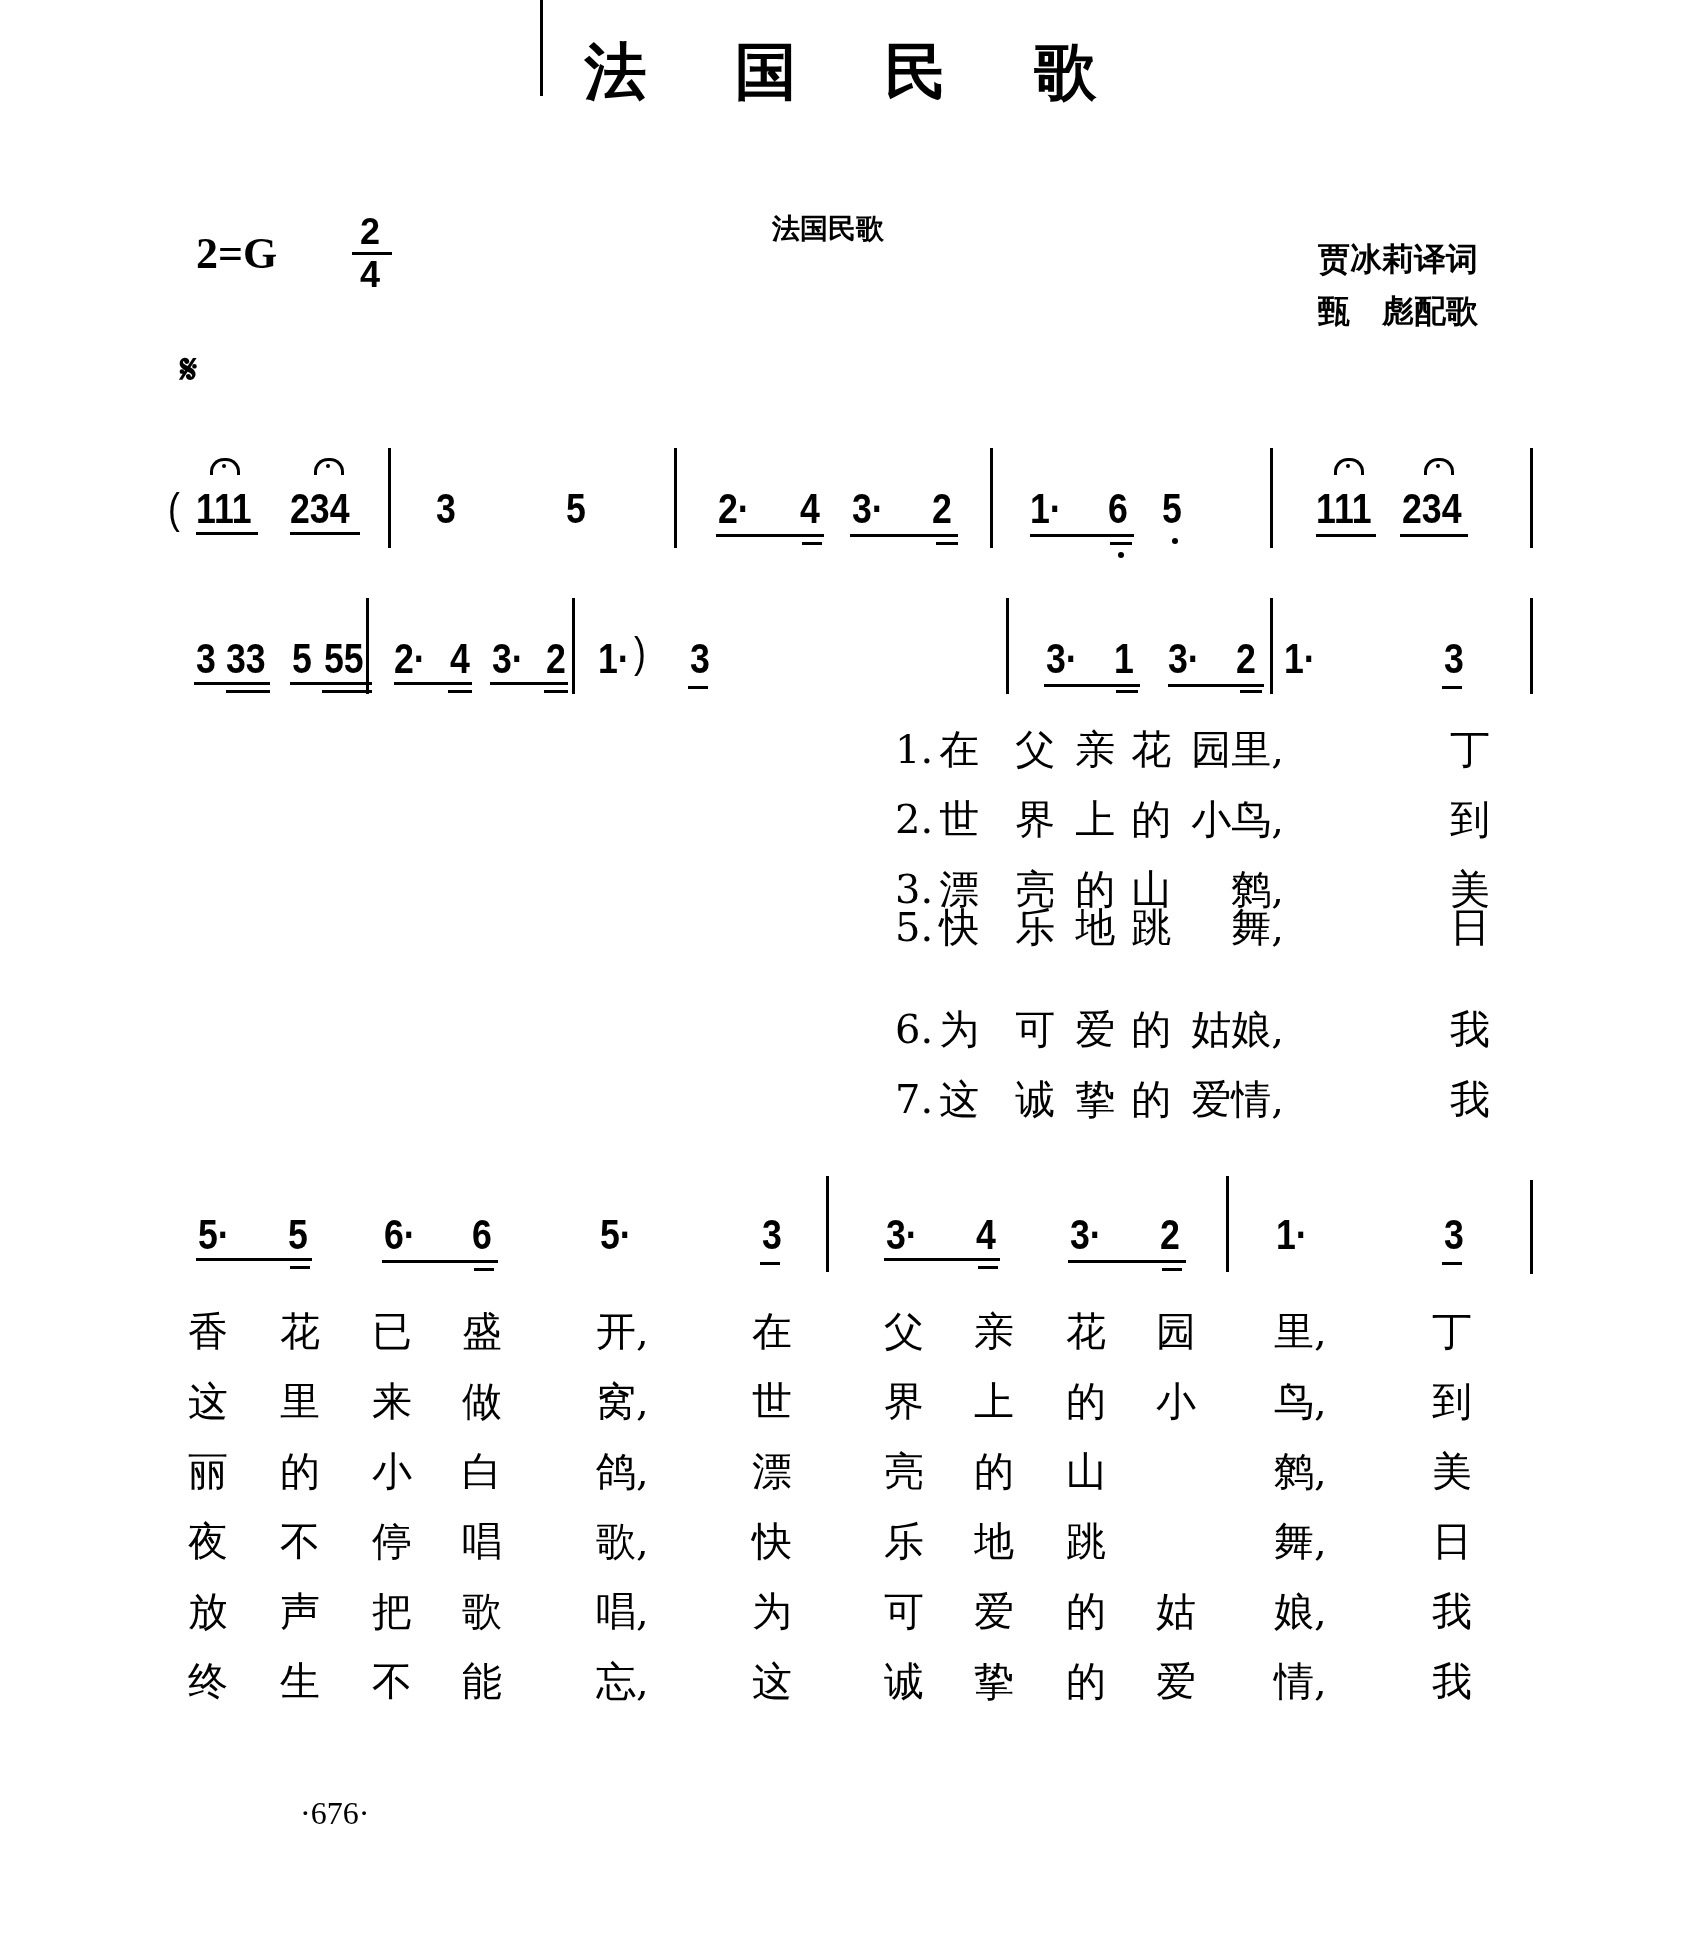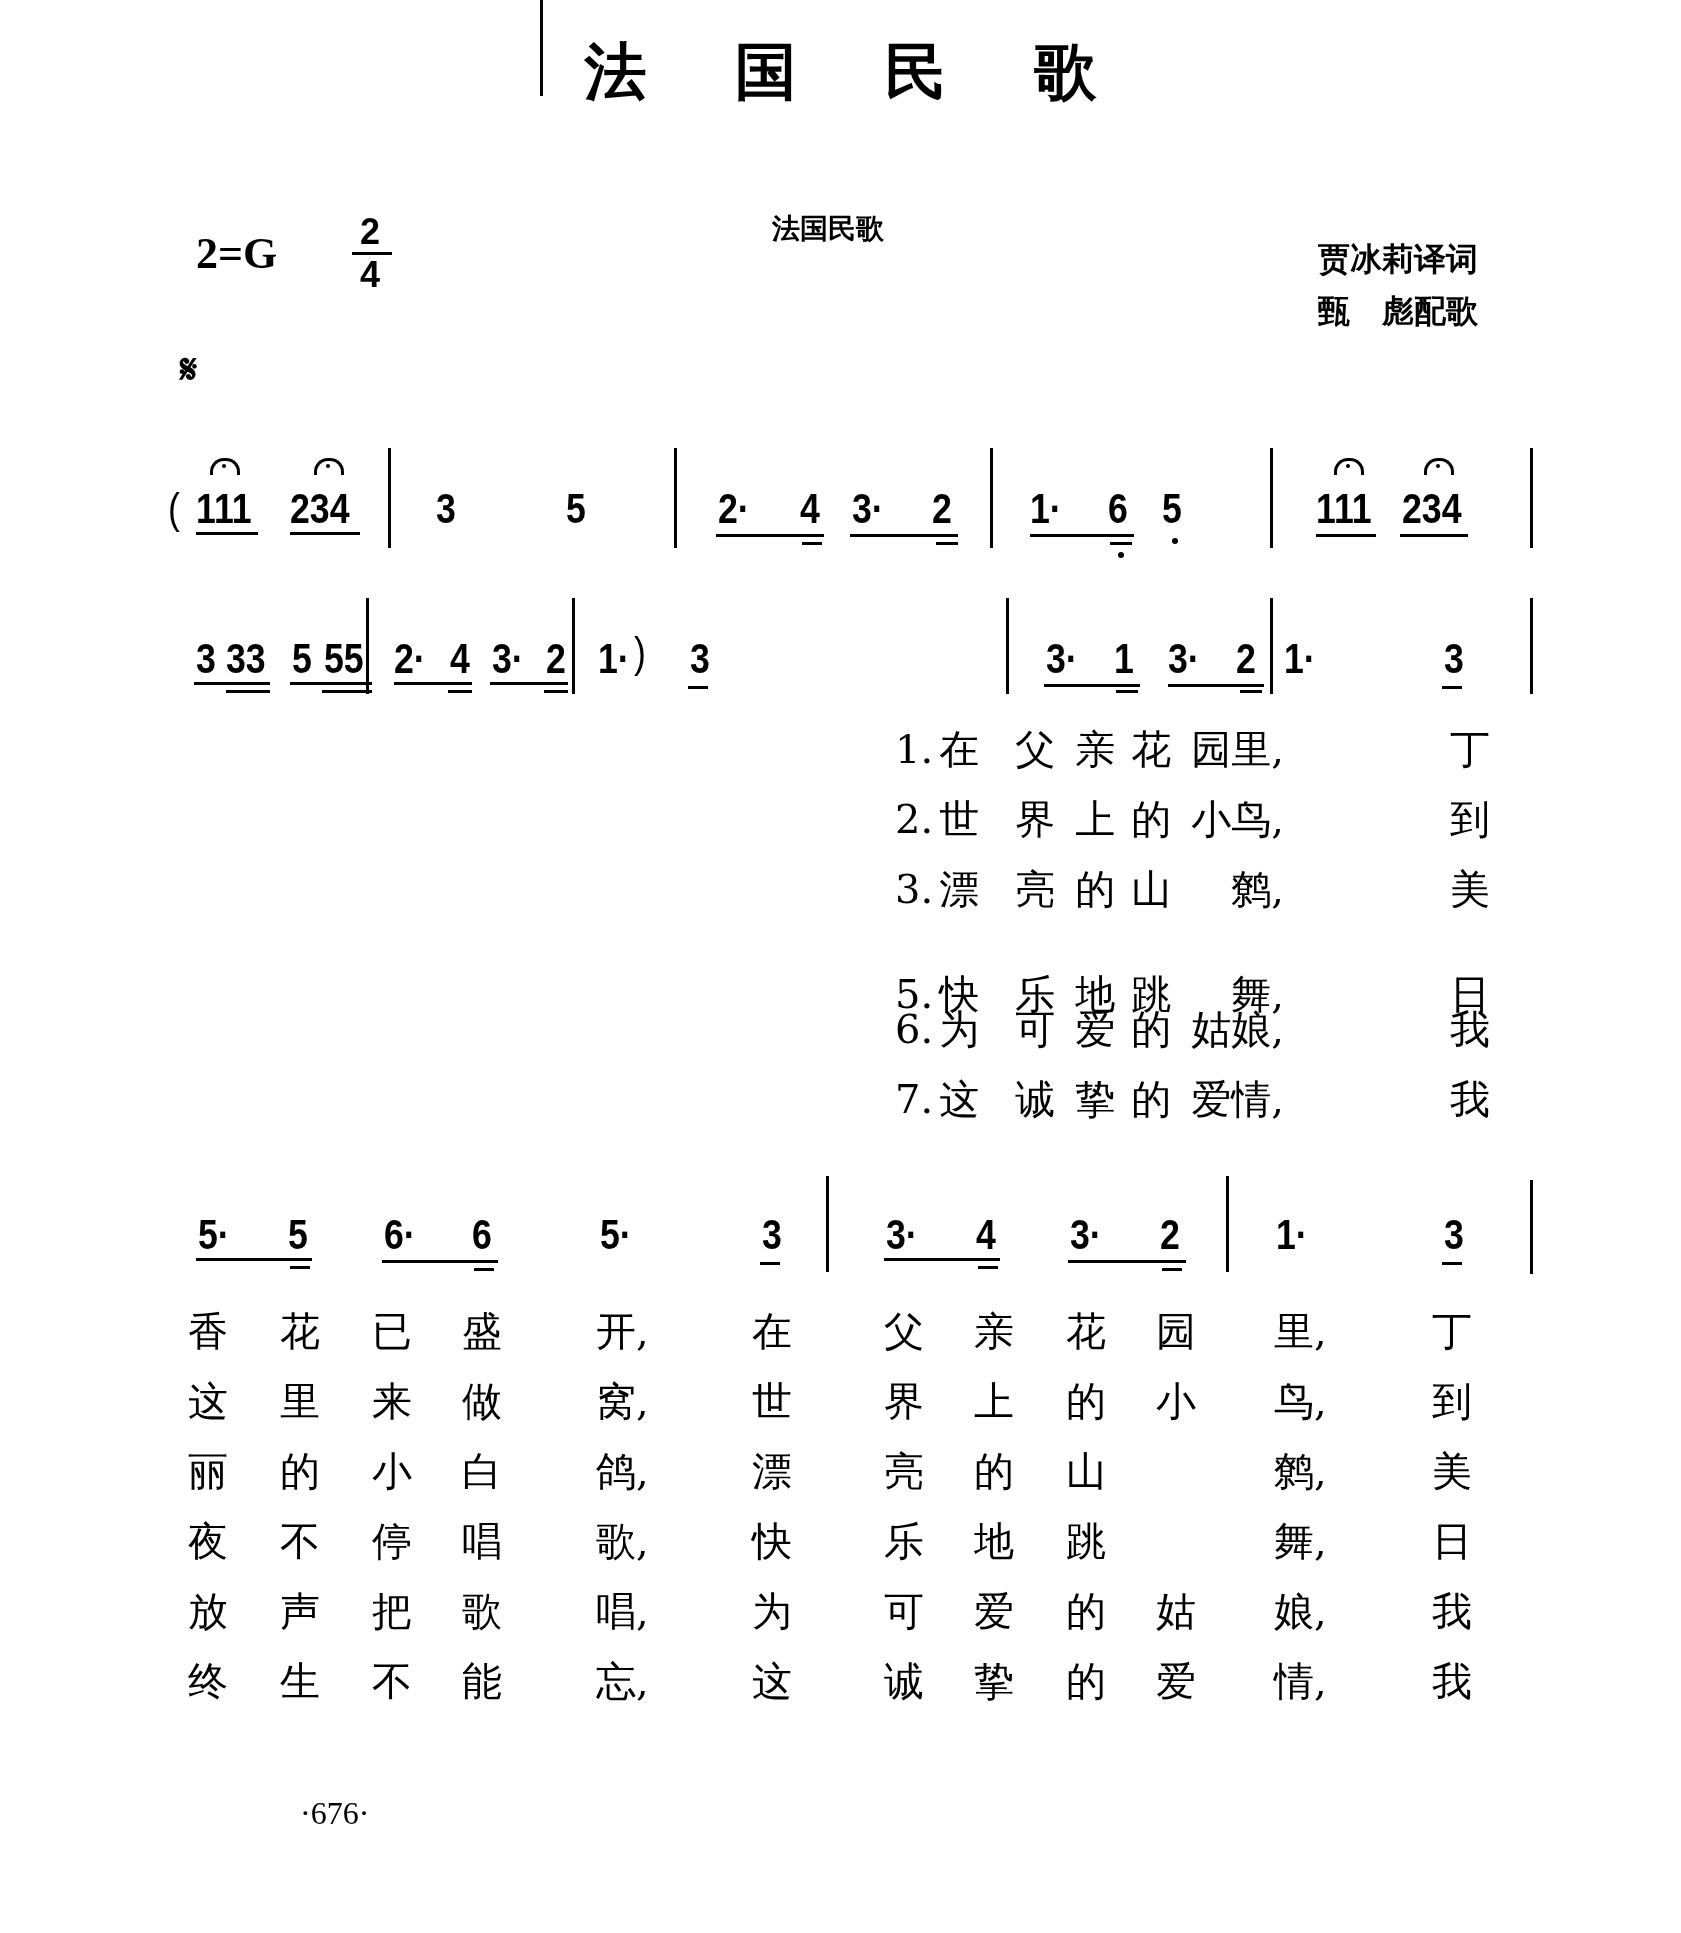--- a/index.html
+++ b/index.html
@@ -120,21 +120,21 @@
   <span class="n" style="left:1284px;top:636px">1·</span>
   <span class="n" style="left:1444px;top:636px">3</span>
   <div class="ul" style="left:1442px;top:686px;width:20px"></div>
   <div class="bar" style="left:1530px;top:598px;height:96px"></div>
 </div>
 
 <div>
   <div class="lyr" style="left:895px;top:726px"><span>1.</span><span style="margin-left:6px">在</span><span style="margin-left:36px">父</span><span style="margin-left:20px">亲</span><span style="margin-left:16px">花</span><span style="margin-left:20px">园里,</span><span style="position:absolute;left:555px">丁</span></div>
   <div class="lyr" style="left:895px;top:796px"><span>2.</span><span style="margin-left:6px">世</span><span style="margin-left:36px">界</span><span style="margin-left:20px">上</span><span style="margin-left:16px">的</span><span style="margin-left:20px">小鸟,</span><span style="position:absolute;left:555px">到</span></div>
   <div class="lyr" style="left:895px;top:866px"><span>3.</span><span style="margin-left:6px">漂</span><span style="margin-left:36px">亮</span><span style="margin-left:20px">的</span><span style="margin-left:16px">山</span><span style="margin-left:20px">　鹩,</span><span style="position:absolute;left:555px">美</span></div>
-  <div class="lyr" style="left:895px;top:971px"><span>5.</span><span style="margin-left:6px">快</span><span style="margin-left:36px">乐</span><span style="margin-left:20px">地</span><span style="margin-left:16px">跳</span><span style="margin-left:20px">　舞,</span><span style="position:absolute;left:555px">日</span></div>
+  <div class="lyr" style="left:895px;top:904px"><span>5.</span><span style="margin-left:6px">快</span><span style="margin-left:36px">乐</span><span style="margin-left:20px">地</span><span style="margin-left:16px">跳</span><span style="margin-left:20px">　舞,</span><span style="position:absolute;left:555px">日</span></div>
   <div class="lyr" style="left:895px;top:1006px"><span>6.</span><span style="margin-left:6px">为</span><span style="margin-left:36px">可</span><span style="margin-left:20px">爱</span><span style="margin-left:16px">的</span><span style="margin-left:20px">姑娘,</span><span style="position:absolute;left:555px">我</span></div>
   <div class="lyr" style="left:895px;top:1076px"><span>7.</span><span style="margin-left:6px">这</span><span style="margin-left:36px">诚</span><span style="margin-left:20px">挚</span><span style="margin-left:16px">的</span><span style="margin-left:20px">爱情,</span><span style="position:absolute;left:555px">我</span></div>
 </div>
 
 <div>
   <span class="n" style="left:198px;top:1212px">5·</span>
   <span class="n" style="left:288px;top:1212px">5</span>
   <div class="ul" style="left:196px;top:1258px;width:116px"></div>
   <div class="ul" style="left:290px;top:1266px;width:20px"></div>
   <span class="n" style="left:384px;top:1212px">6·</span>

